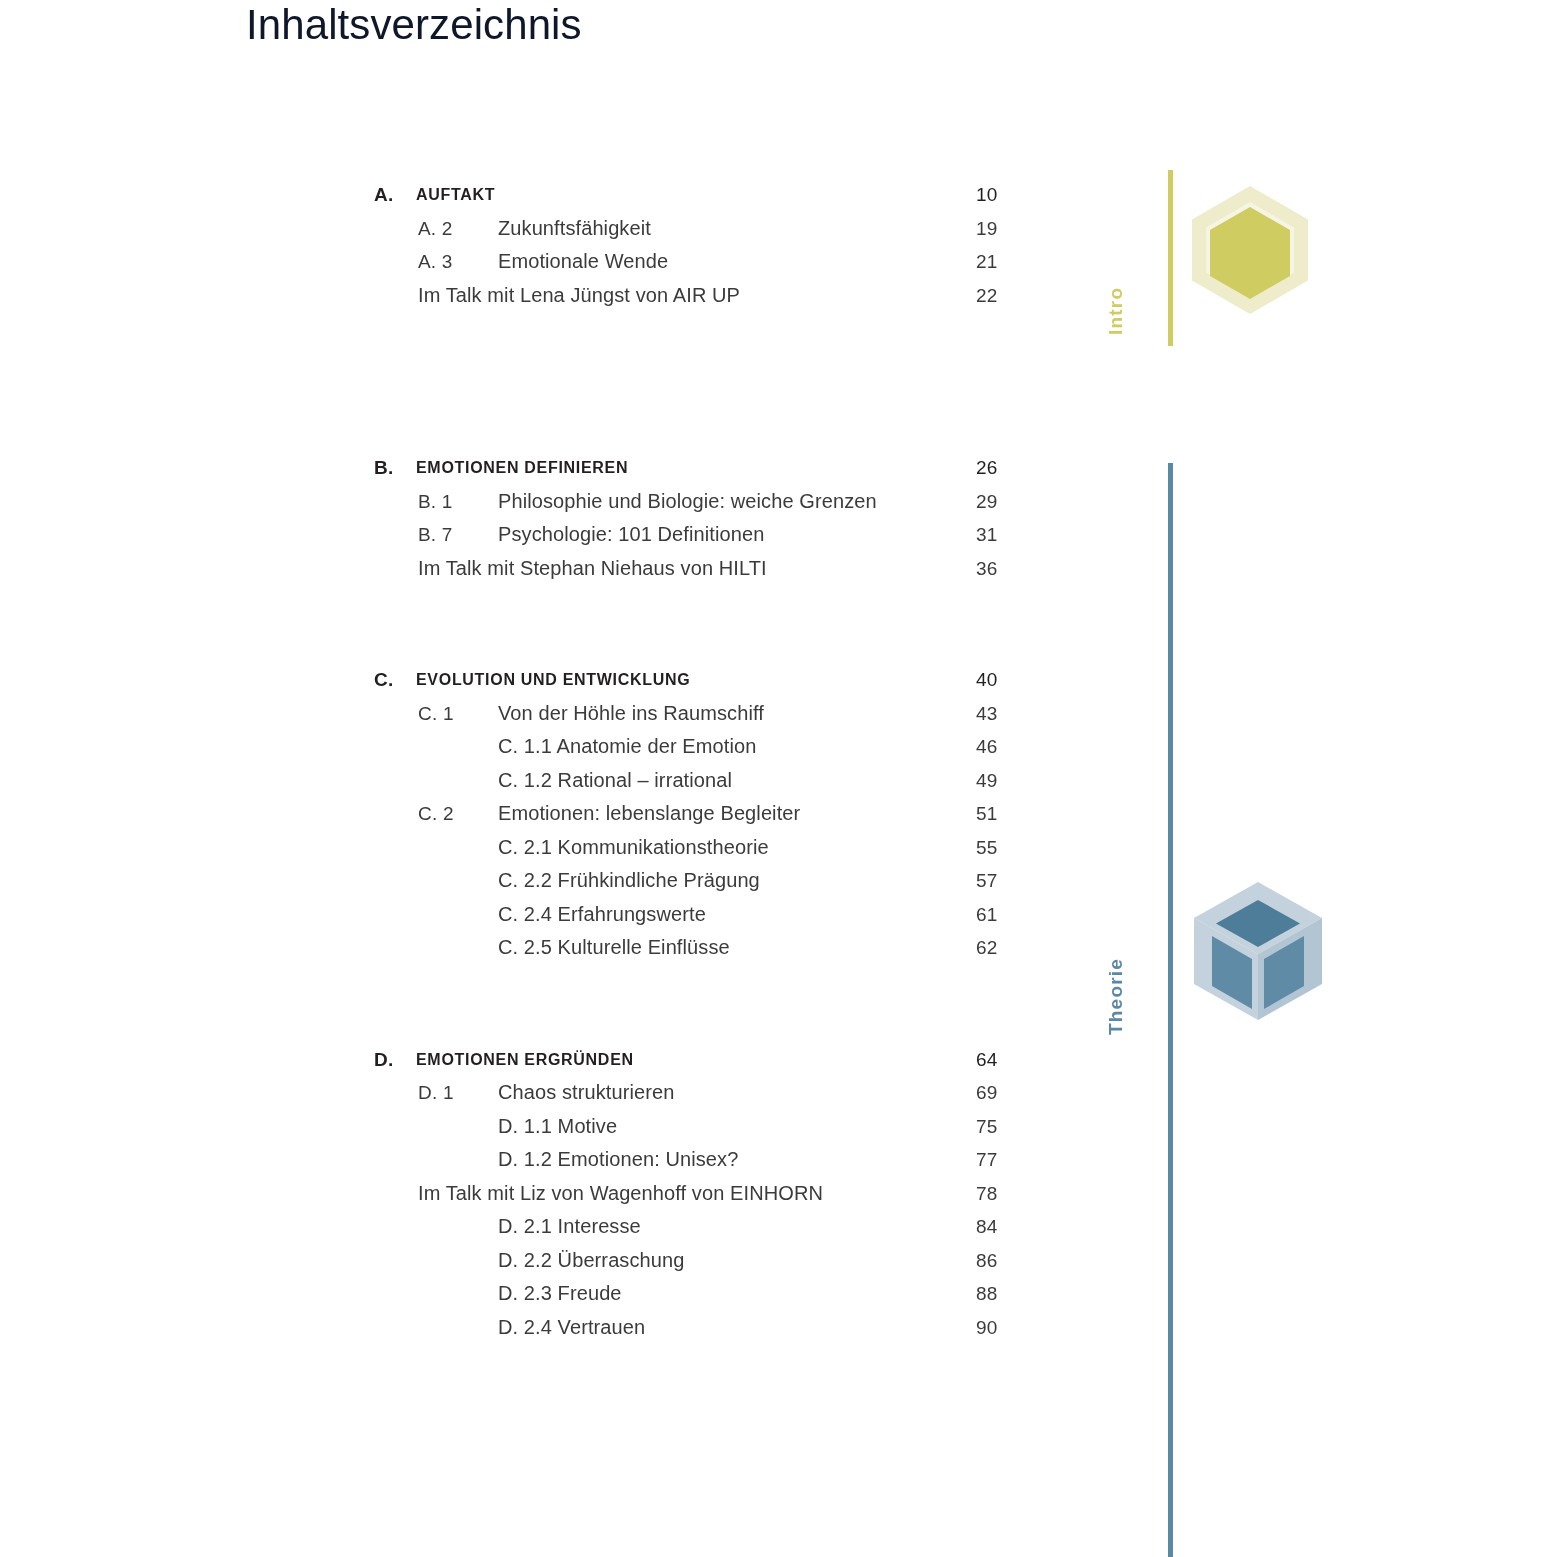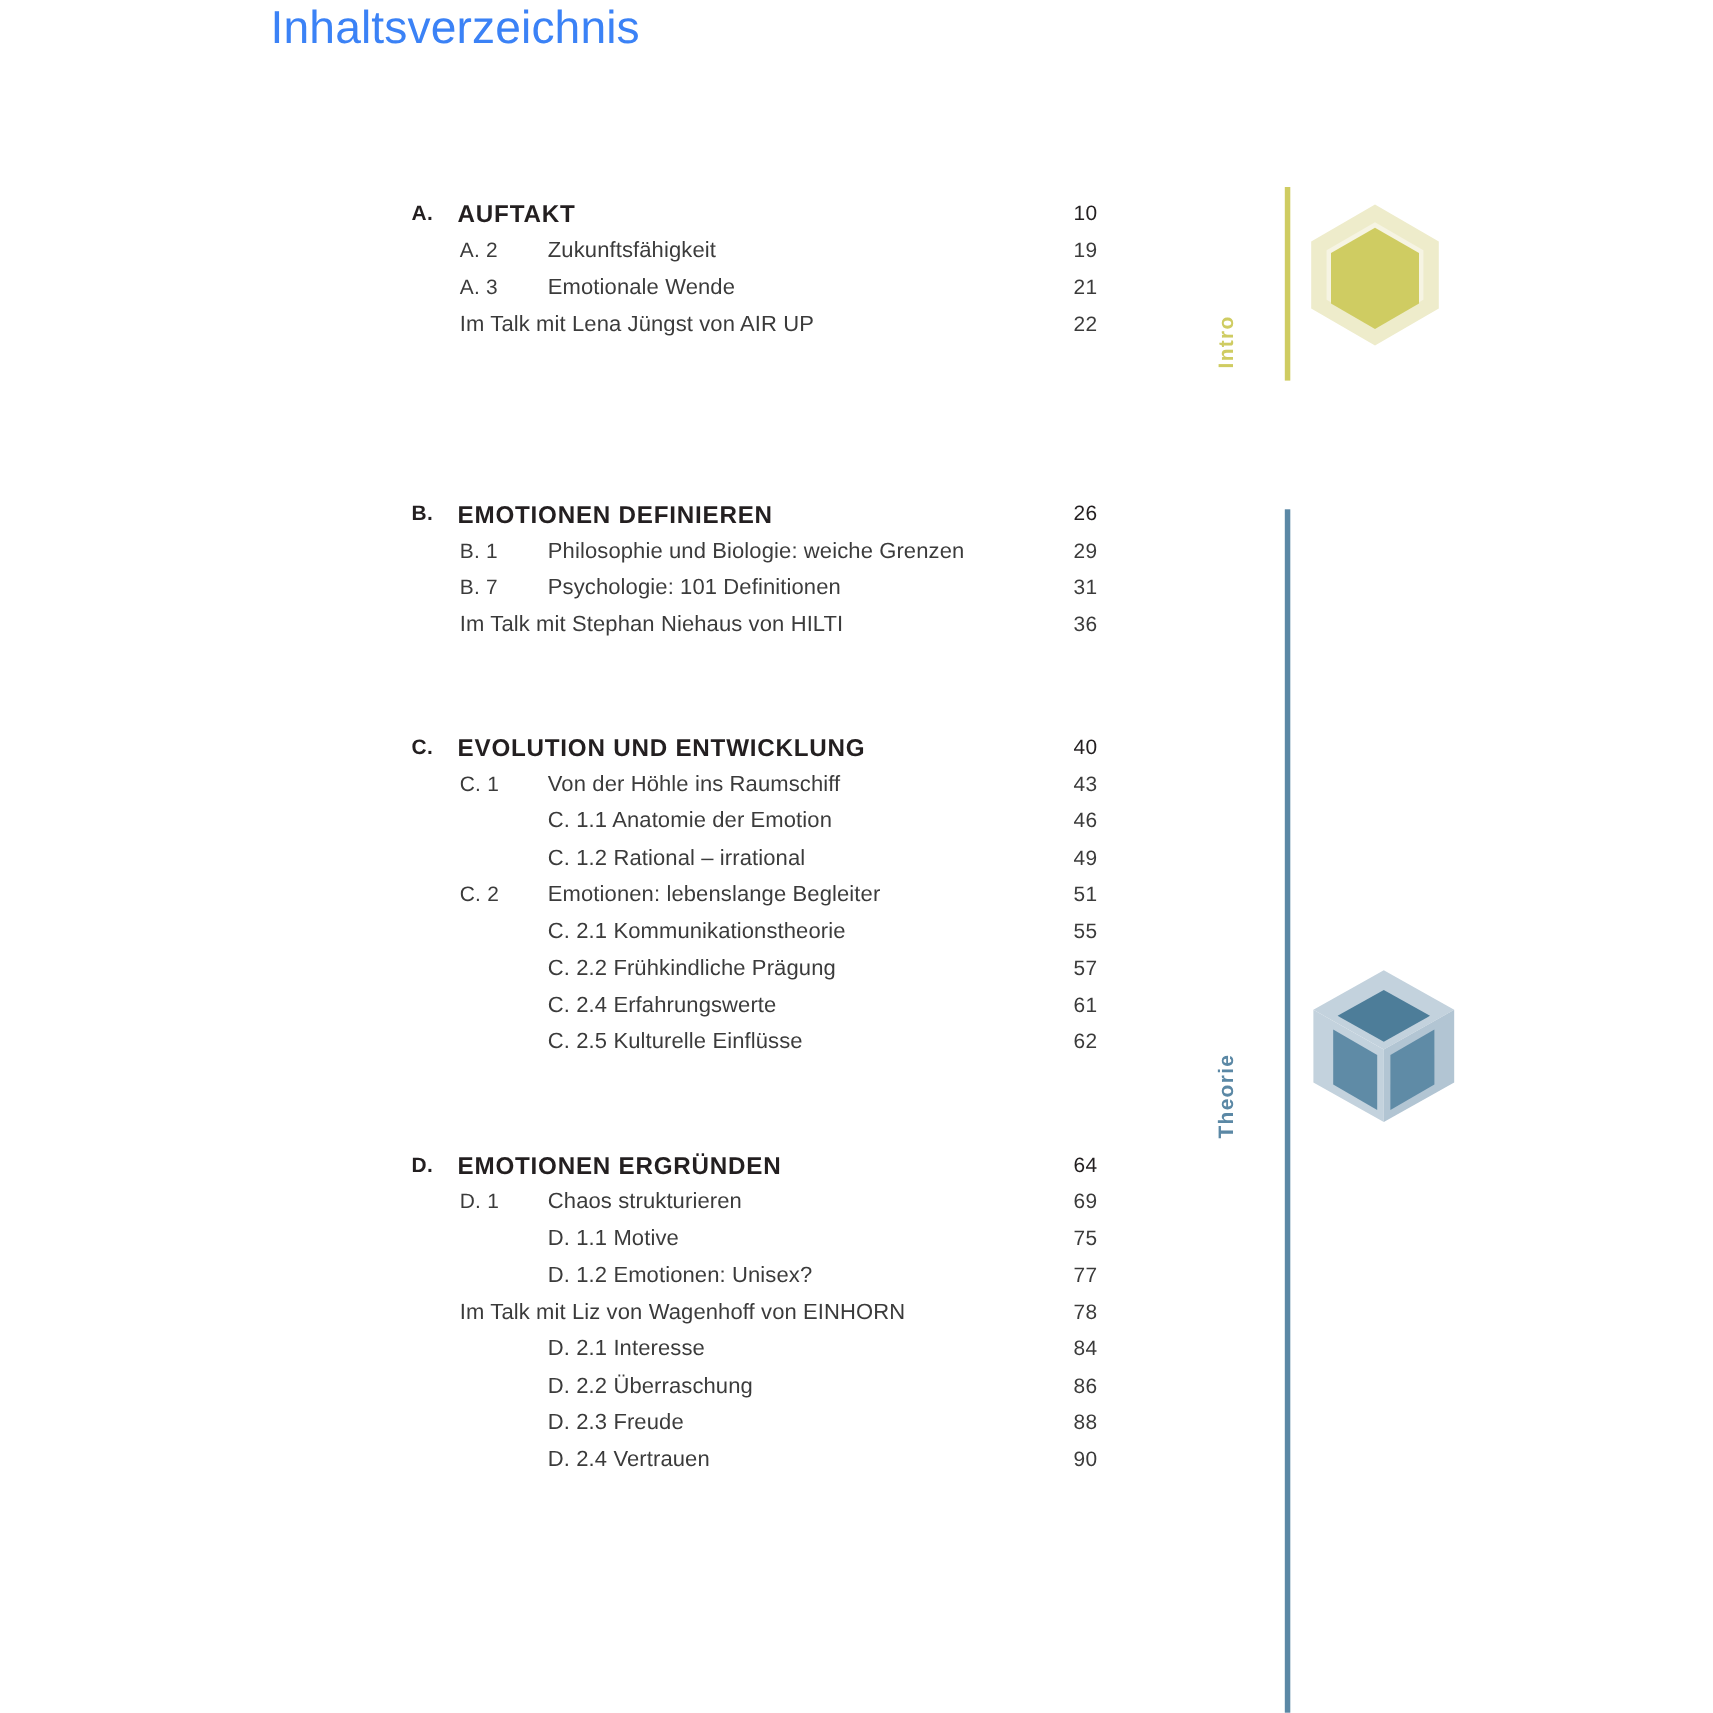--- a/index.html
+++ b/index.html
@@ -17,21 +17,21 @@
   }
 
   
   #page-title {
     position: absolute;
     left: 246px;
     top: 2px;
     font-size: 42px;
     font-weight: 400;
     letter-spacing: 0.1px;
-    color: #3b82f6;
+    color: #0f172a;
     line-height: 1.1;
     white-space: nowrap;
   }
 
   
   #toc {
     position: absolute;
     left: 374px;
     top: 178px;
     width: 682px;
@@ -54,21 +54,21 @@
     left: 0;
     top: 0;
     font-size: 19px;
     font-weight: 700;
     letter-spacing: 0.4px;
   }
   .row-chapter-title {
     position: absolute;
     left: 42px;
     top: 0;
-    font-size: 22px;
+    font-size: 16px;
     font-weight: 700;
     letter-spacing: 0.7px;
   }
 
   .row-num {
     position: absolute;
     left: 44px;
     top: 0;
     font-size: 19px;
     font-weight: 400;

